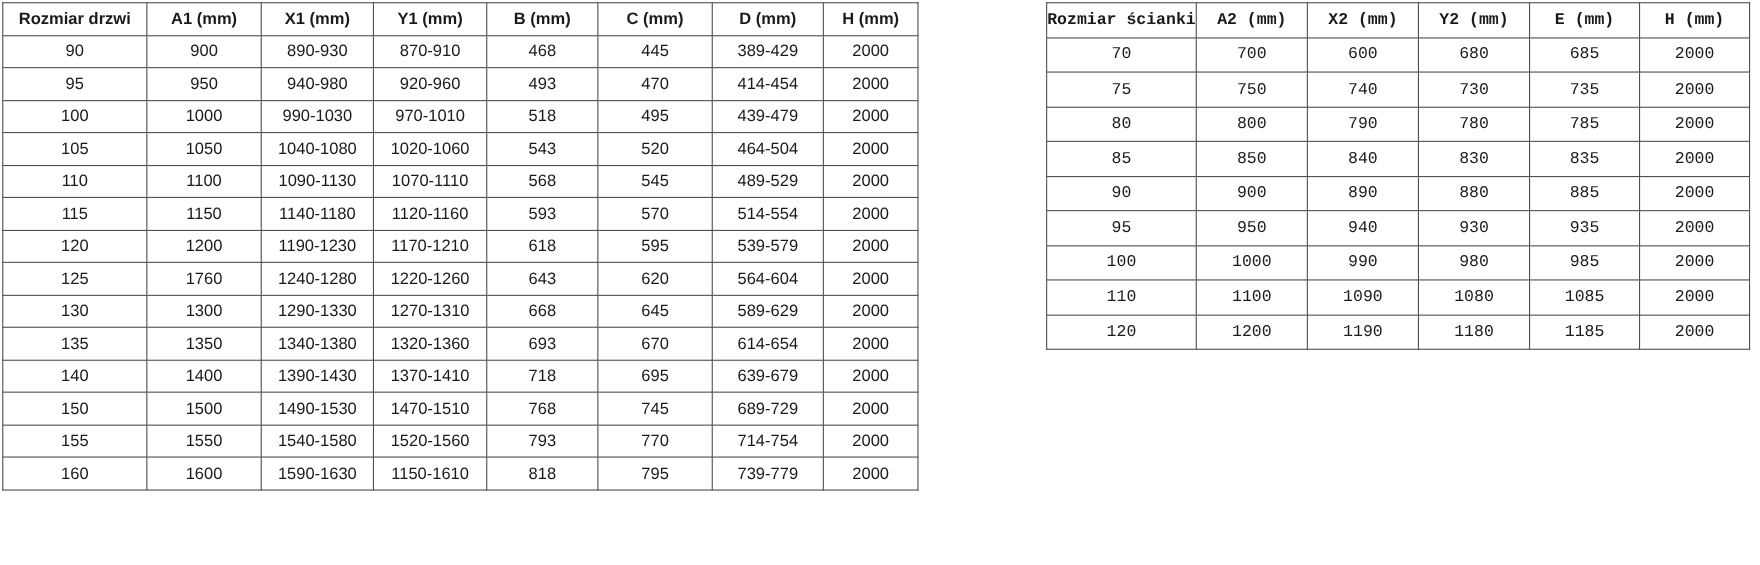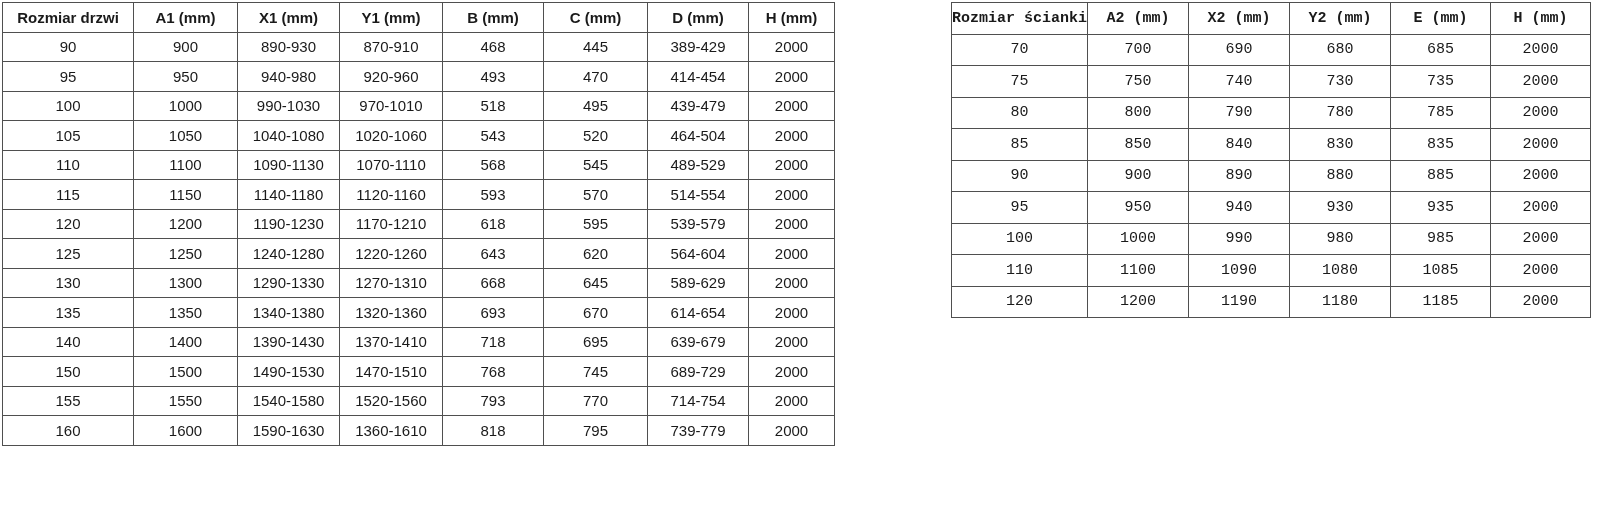--- a/index.html
+++ b/index.html
@@ -132,21 +132,21 @@
           <td>1200</td>
           <td>1190-1230</td>
           <td>1170-1210</td>
           <td>618</td>
           <td>595</td>
           <td>539-579</td>
           <td>2000</td>
         </tr>
         <tr>
           <td>125</td>
-          <td>1250</td>
+          <td>1760</td>
           <td>1240-1280</td>
           <td>1220-1260</td>
           <td>643</td>
           <td>620</td>
           <td>564-604</td>
           <td>2000</td>
         </tr>
         <tr>
           <td>130</td>
           <td>1300</td>
@@ -194,21 +194,21 @@
           <td>1520-1560</td>
           <td>793</td>
           <td>770</td>
           <td>714-754</td>
           <td>2000</td>
         </tr>
         <tr>
           <td>160</td>
           <td>1600</td>
           <td>1590-1630</td>
-          <td>1360-1610</td>
+          <td>1150-1610</td>
           <td>818</td>
           <td>795</td>
           <td>739-779</td>
           <td>2000</td>
         </tr>
       </tbody>
   </table>
 
   <table id="walls-table">
     <colgroup>
@@ -226,21 +226,21 @@
           <th>X2 (mm)</th>
           <th>Y2 (mm)</th>
           <th>E (mm)</th>
           <th>H (mm)</th>
         </tr>
     </thead>
     <tbody>
         <tr>
           <td>70</td>
           <td>700</td>
-          <td>690</td>
+          <td>600</td>
           <td>680</td>
           <td>685</td>
           <td>2000</td>
         </tr>
         <tr>
           <td>75</td>
           <td>750</td>
           <td>740</td>
           <td>730</td>
           <td>735</td>

